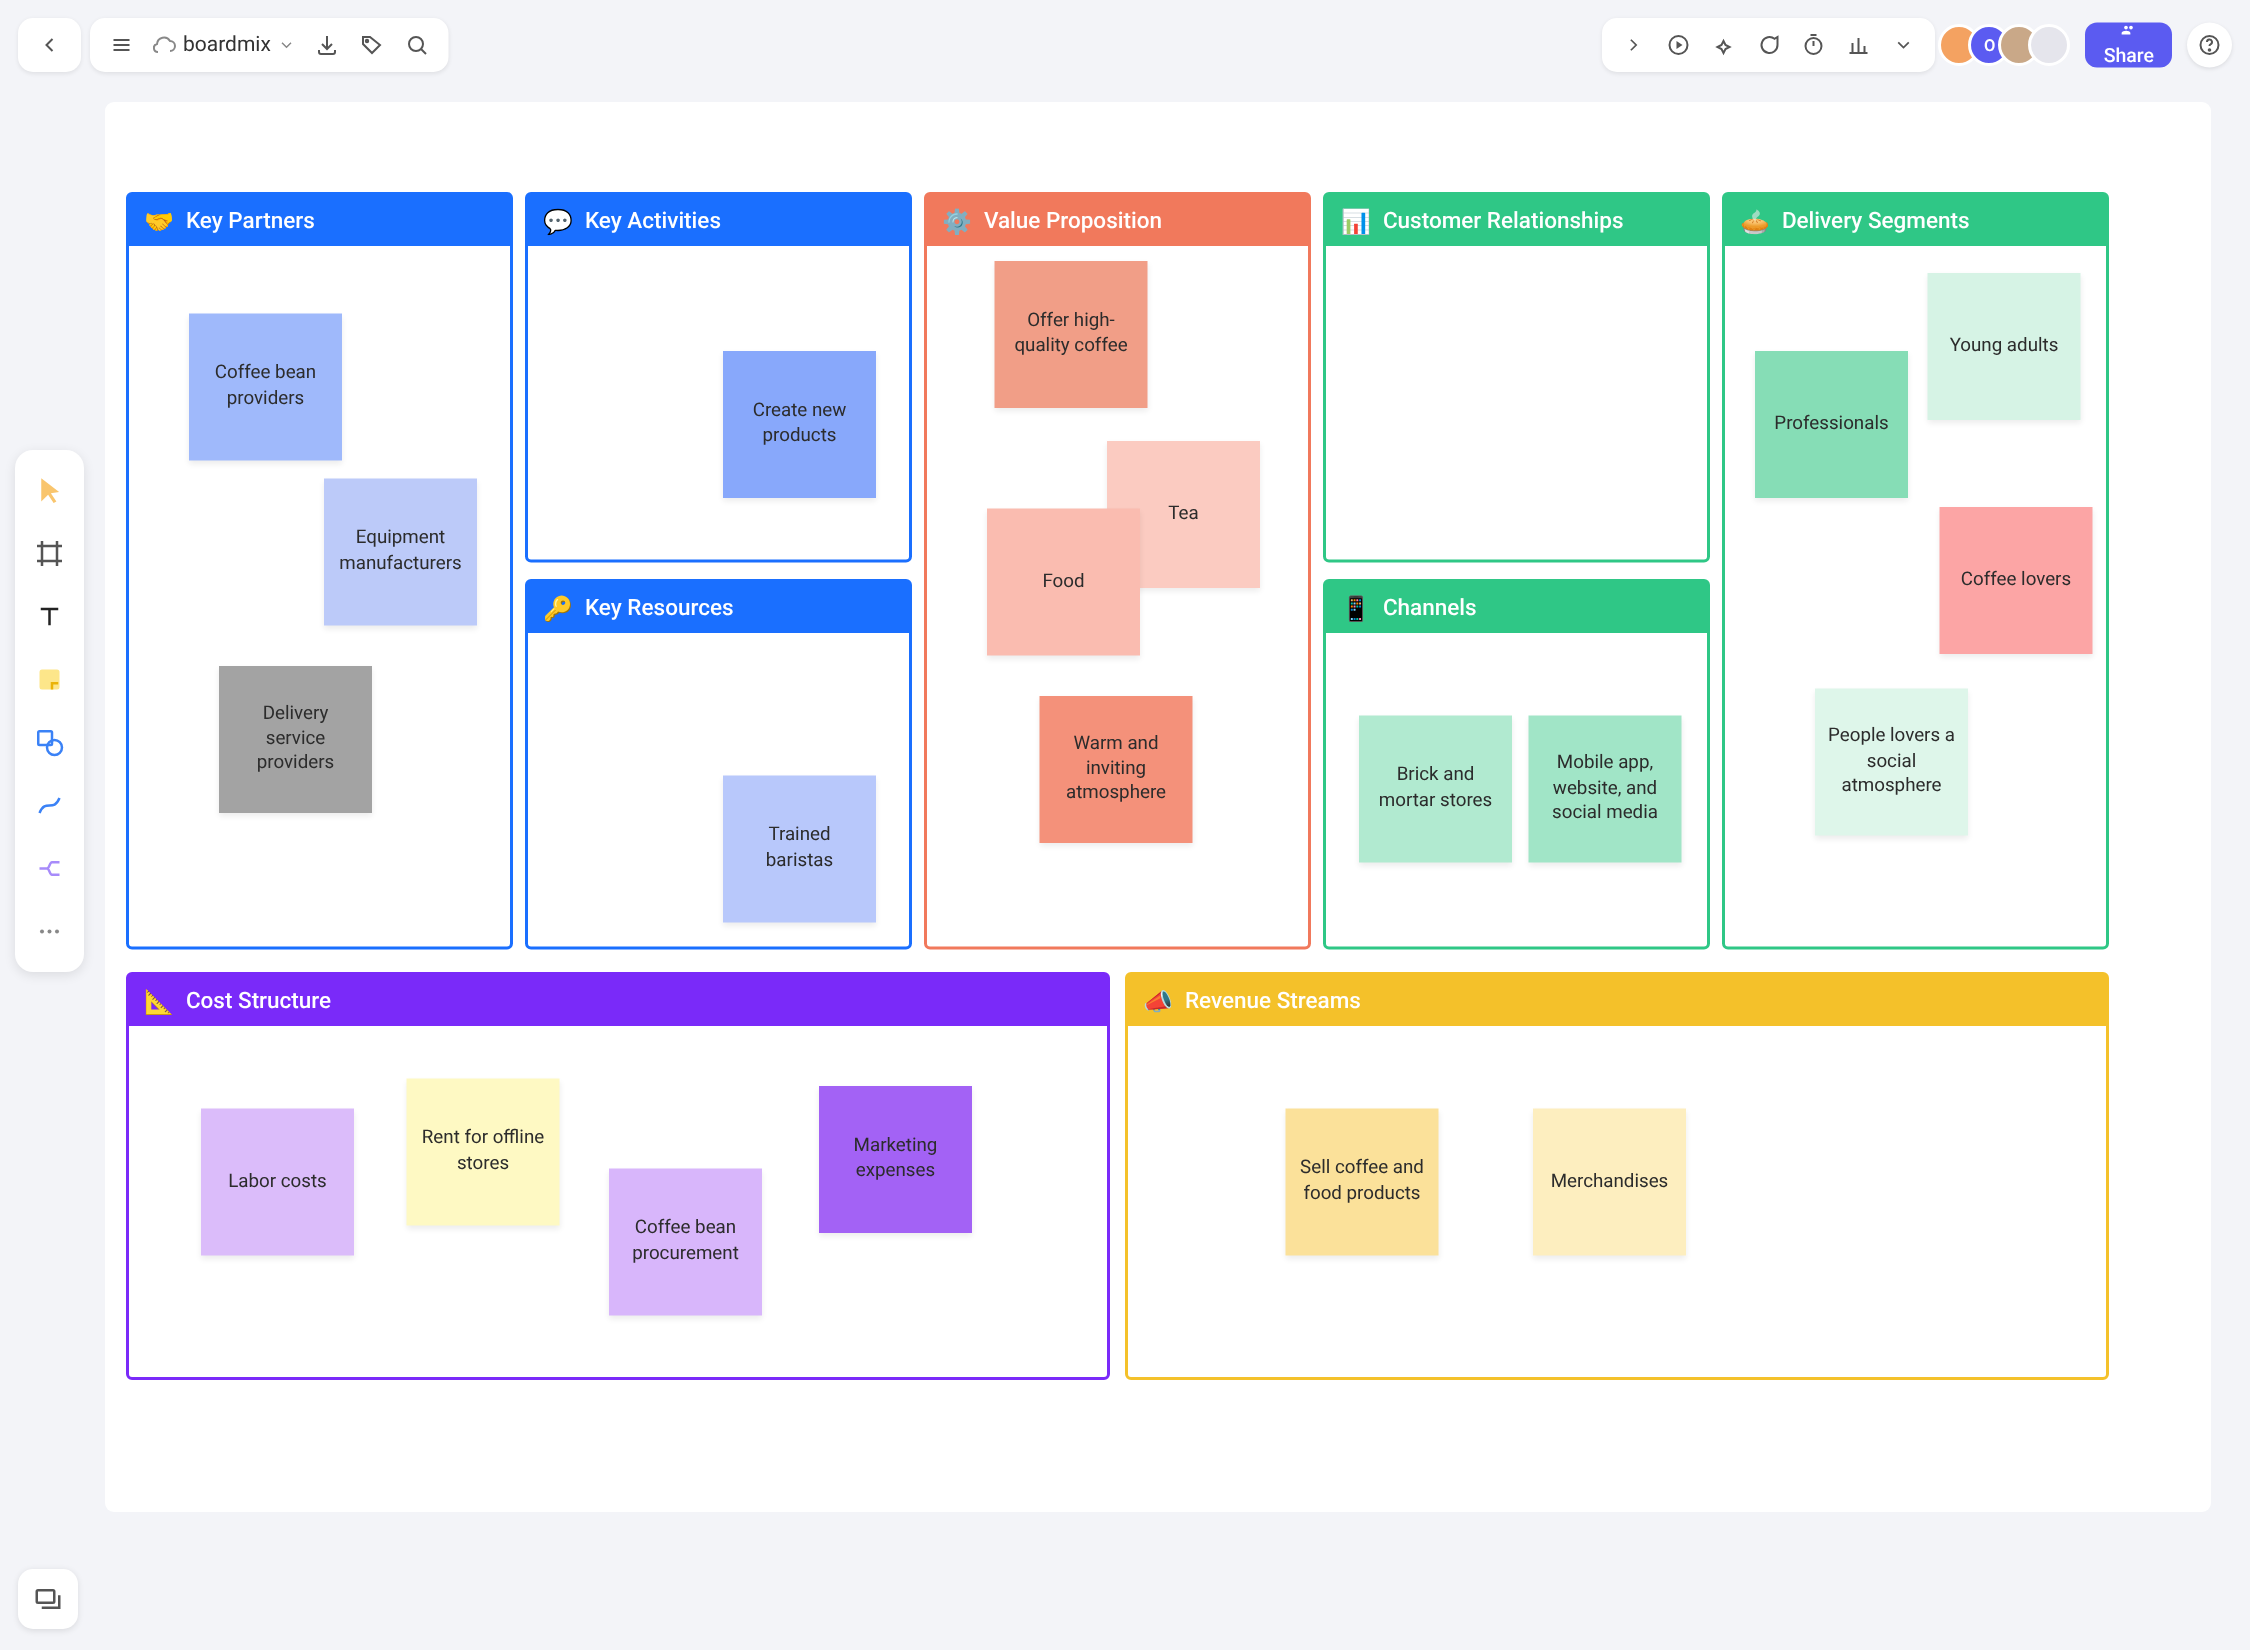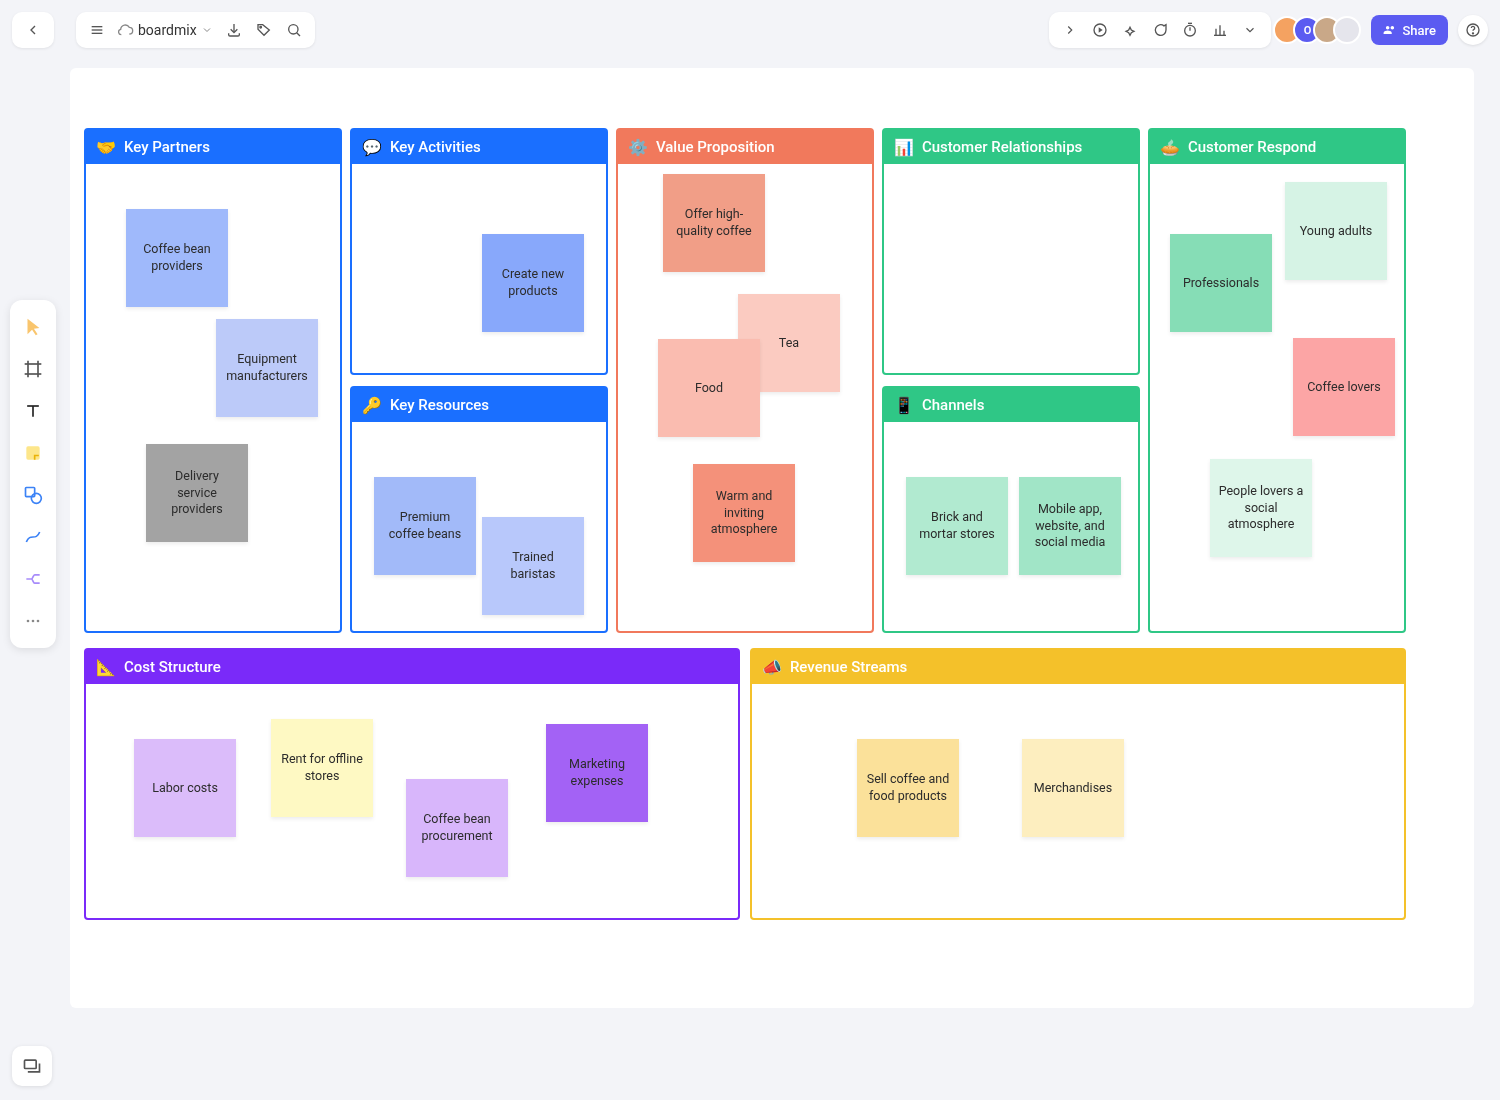--- a/index.html
+++ b/index.html
@@ -11,21 +11,21 @@
     overflow: hidden;
     position: relative;
     font-size: 13px;
     color: #333;
   }
 
   
   .topbar-left {
     position: absolute;
     top: 12px; left: 12px;
-    display: flex; gap: 22px; justify-content: center;
+    display: flex; gap: 6px; justify-content: center;
   }
   .pill {
     background: #fff;
     border-radius: 10px;
     box-shadow: 0 1px 3px rgba(0,0,0,0.08);
     display: flex;
     align-items: center;
     height: 36px;
     padding: 0 6px;
   }
@@ -58,20 +58,21 @@
   }
   .share-btn {
     background: #5b5bf1;
     color: #fff;
     border-radius: 8px;
     height: 30px;
     padding: 0 12px;
     display: flex; align-items: center; gap: 5px;
     font-size: 13px; font-weight: 500;
     cursor: pointer;
+    flex-direction: column;
   }
 
   
   .left-toolbar {
     position: absolute;
     left: 10px;
     top: 300px;
     background: #fff;
     border-radius: 12px;
     box-shadow: 0 2px 8px rgba(0,0,0,0.1);
@@ -351,21 +352,20 @@
         <div class="note" style="left:130px;top:70px;background:#88a8fb">Create new products</div>
       </div>
     </div>
 
     <div class="section blue" style="left:280px; top:318px; width:258px; height:247px;">
       <div class="section-header">
         <span class="header-icon">🔑</span>
         <span>Key Resources</span>
       </div>
       <div class="section-body">
-        <div class="note" style="left:22px;top:55px;background:#a2baf9">Premium coffee beans</div>
         <div class="note" style="left:130px;top:95px;background:#b8c8fb">Trained baristas</div>
       </div>
     </div>
 
     <div class="section orange" style="left:546px; top:60px; width:258px; height:505px;">
       <div class="section-header">
         <span class="header-icon">⚙️</span>
         <span>Value Proposition</span>
       </div>
       <div class="section-body">
@@ -390,21 +390,21 @@
       </div>
       <div class="section-body">
         <div class="note" style="left:22px;top:55px;background:#b1ead0">Brick and mortar stores</div>
         <div class="note" style="left:135px;top:55px;background:#a1e5c7">Mobile app, website, and social media</div>
       </div>
     </div>
 
     <div class="section green" style="left:1078px; top:60px; width:258px; height:505px;">
       <div class="section-header">
         <span class="header-icon">🥧</span>
-        <span>Customer Respond</span>
+        <span>Delivery Segments</span>
       </div>
       <div class="section-body">
         <div class="note" style="left:135px;top:18px;background:#d6f3e5">Young adults</div>
         <div class="note" style="left:20px;top:70px;background:#86ddb6">Professionals</div>
         <div class="note" style="left:143px;top:174px;background:#fca5a5">Coffee lovers</div>
         <div class="note" style="left:60px;top:295px;background:#def6ea">People lovers a social atmosphere</div>
       </div>
     </div>
 
     <div class="section purple" style="left:14px; top:580px; width:656px; height:272px;">

